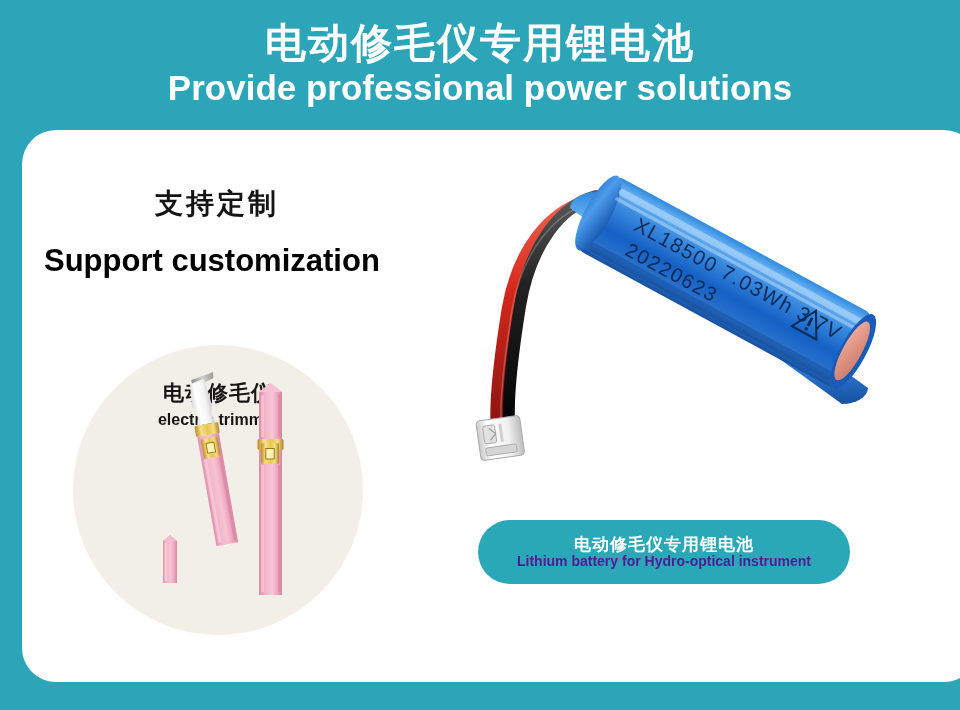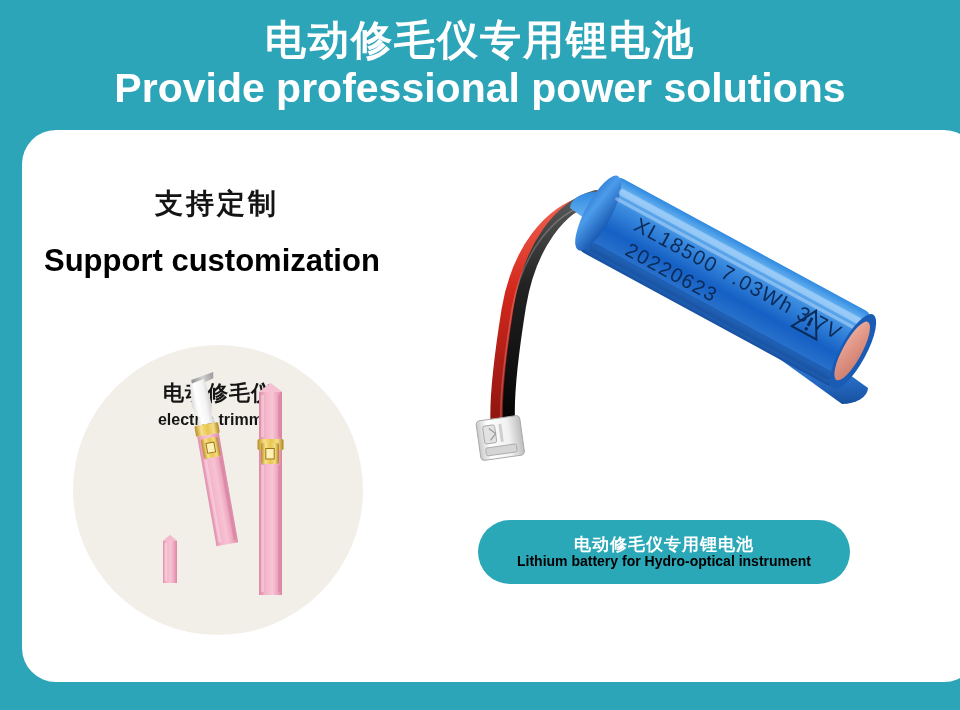--- a/index.html
+++ b/index.html
@@ -34,21 +34,21 @@
   #banner-cn {
     color: #ffffff;
     font-size: 41px;
     font-weight: bold;
     letter-spacing: 2px;
     line-height: 1.05;
     font-family: "DejaVu Sans", "Liberation Sans", sans-serif;
   }
   #banner-en {
     color: #ffffff;
-    font-size: 41px;
+    font-size: 35px;
     font-weight: bold;
     line-height: 1.1;
     margin-top: 4px;
     font-family: "Liberation Sans", sans-serif;
   }
 
   
   #card {
     position: absolute;
     left: 22px;
@@ -140,21 +140,21 @@
   }
   #caption-cn {
     color: #ffffff;
     font-size: 17px;
     font-weight: bold;
     letter-spacing: 1px;
     line-height: 1.1;
     font-family: "DejaVu Sans", "Liberation Sans", sans-serif;
   }
   #caption-en {
-    color: #000000;
+    color: #4c1d95;
     font-size: 14px;
     font-weight: bold;
     line-height: 1.1;
     font-family: "Liberation Sans", sans-serif;
   }
 </style>
 </head>
 <body>
 
 <div id="page">

